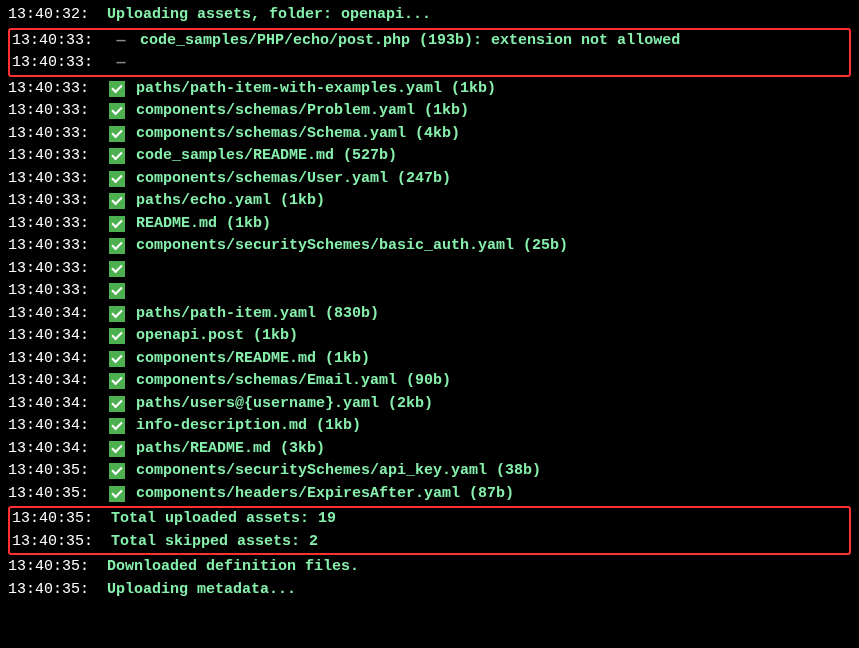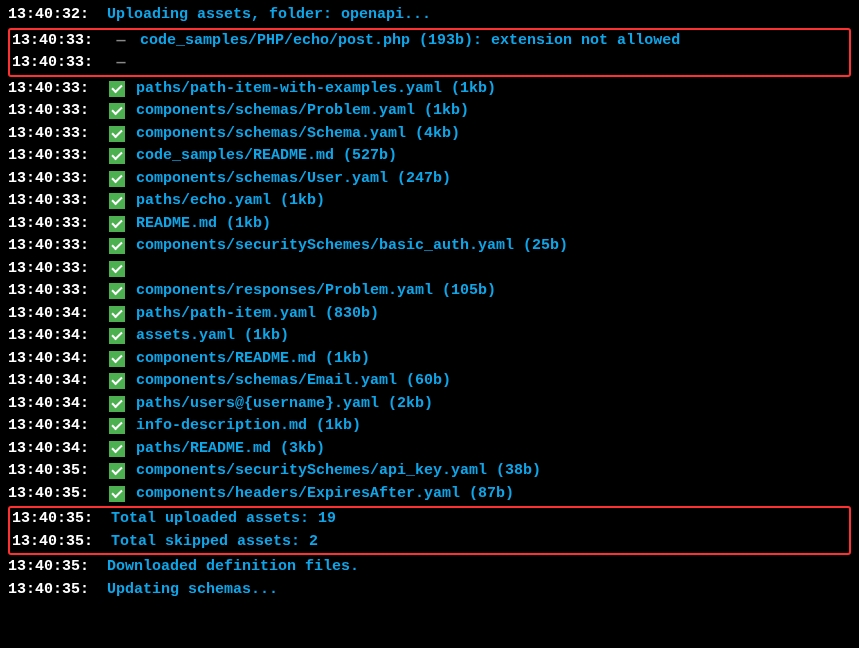--- a/index.html
+++ b/index.html
@@ -12,21 +12,21 @@
       width: 859px;
       color: #fff;
     }
     .line {
       display: flex;
       align-items: center;
       white-space: pre;
     }
     .timestamp {
       color: #fff;
-      font-weight: bold;
+      font-weight: normal;
     }
     .spacer {
       color: #fff;
     }
     .check-icon {
       display: inline-flex;
       align-items: center;
       justify-content: center;
       width: 16px;
       height: 16px;
@@ -43,21 +43,21 @@
       transform: rotate(45deg) translate(-1px, -1px);
     }
     .dash-icon {
       color: #888;
       display: inline-block;
       width: 20px;
       text-align: center;
       font-weight: bold;
     }
     .msg {
-      color: #0ea5e9;
+      color: #86efac;
       font-weight: bold;
     }
     .highlight-box {
       border: 2px solid #ff3030;
       border-radius: 3px;
       margin: 1px 0;
       padding: 0 2px;
     }
     .highlight-box .line {
       padding: 0;
@@ -80,35 +80,35 @@
   <div id="sec-mid">
       <div class="line"><span class="timestamp">13:40:33:</span><span class="spacer">  </span><span class="check-icon"></span><span> </span><span class="msg">paths/path-item-with-examples.yaml (1kb)</span></div>
       <div class="line"><span class="timestamp">13:40:33:</span><span class="spacer">  </span><span class="check-icon"></span><span> </span><span class="msg">components/schemas/Problem.yaml (1kb)</span></div>
       <div class="line"><span class="timestamp">13:40:33:</span><span class="spacer">  </span><span class="check-icon"></span><span> </span><span class="msg">components/schemas/Schema.yaml (4kb)</span></div>
       <div class="line"><span class="timestamp">13:40:33:</span><span class="spacer">  </span><span class="check-icon"></span><span> </span><span class="msg">code_samples/README.md (527b)</span></div>
       <div class="line"><span class="timestamp">13:40:33:</span><span class="spacer">  </span><span class="check-icon"></span><span> </span><span class="msg">components/schemas/User.yaml (247b)</span></div>
       <div class="line"><span class="timestamp">13:40:33:</span><span class="spacer">  </span><span class="check-icon"></span><span> </span><span class="msg">paths/echo.yaml (1kb)</span></div>
       <div class="line"><span class="timestamp">13:40:33:</span><span class="spacer">  </span><span class="check-icon"></span><span> </span><span class="msg">README.md (1kb)</span></div>
       <div class="line"><span class="timestamp">13:40:33:</span><span class="spacer">  </span><span class="check-icon"></span><span> </span><span class="msg">components/securitySchemes/basic_auth.yaml (25b)</span></div>
       <div class="line"><span class="timestamp">13:40:33:</span><span class="spacer">  </span><span class="check-icon"></span><span> </span></div>
-      <div class="line"><span class="timestamp">13:40:33:</span><span class="spacer">  </span><span class="check-icon"></span><span> </span><span class="msg">components/responses/Problem.yaml (105b)</span></div>
+      <div class="line"><span class="timestamp">13:40:33:</span><span class="spacer">  </span><span class="check-icon"></span><span> </span></div>
       <div class="line"><span class="timestamp">13:40:34:</span><span class="spacer">  </span><span class="check-icon"></span><span> </span><span class="msg">paths/path-item.yaml (830b)</span></div>
-      <div class="line"><span class="timestamp">13:40:34:</span><span class="spacer">  </span><span class="check-icon"></span><span> </span><span class="msg">assets.yaml (1kb)</span></div>
+      <div class="line"><span class="timestamp">13:40:34:</span><span class="spacer">  </span><span class="check-icon"></span><span> </span><span class="msg">openapi.post (1kb)</span></div>
       <div class="line"><span class="timestamp">13:40:34:</span><span class="spacer">  </span><span class="check-icon"></span><span> </span><span class="msg">components/README.md (1kb)</span></div>
-      <div class="line"><span class="timestamp">13:40:34:</span><span class="spacer">  </span><span class="check-icon"></span><span> </span><span class="msg">components/schemas/Email.yaml (60b)</span></div>
+      <div class="line"><span class="timestamp">13:40:34:</span><span class="spacer">  </span><span class="check-icon"></span><span> </span><span class="msg">components/schemas/Email.yaml (90b)</span></div>
       <div class="line"><span class="timestamp">13:40:34:</span><span class="spacer">  </span><span class="check-icon"></span><span> </span><span class="msg">paths/users@{username}.yaml (2kb)</span></div>
       <div class="line"><span class="timestamp">13:40:34:</span><span class="spacer">  </span><span class="check-icon"></span><span> </span><span class="msg">info-description.md (1kb)</span></div>
       <div class="line"><span class="timestamp">13:40:34:</span><span class="spacer">  </span><span class="check-icon"></span><span> </span><span class="msg">paths/README.md (3kb)</span></div>
       <div class="line"><span class="timestamp">13:40:35:</span><span class="spacer">  </span><span class="check-icon"></span><span> </span><span class="msg">components/securitySchemes/api_key.yaml (38b)</span></div>
       <div class="line"><span class="timestamp">13:40:35:</span><span class="spacer">  </span><span class="check-icon"></span><span> </span><span class="msg">components/headers/ExpiresAfter.yaml (87b)</span></div>
     </div>
 
   <div class="highlight-box" id="sec-box2">
       <div class="line"><span class="timestamp">13:40:35:</span><span class="spacer">  </span><span class="msg">Total uploaded assets: 19</span></div>
       <div class="line"><span class="timestamp">13:40:35:</span><span class="spacer">  </span><span class="msg">Total skipped assets: 2</span></div>
     </div>
 
   <div id="sec-tail">
       <div class="line"><span class="timestamp">13:40:35:</span><span class="spacer">  </span><span class="msg">Downloaded definition files.</span></div>
-      <div class="line"><span class="timestamp">13:40:35:</span><span class="spacer">  </span><span class="msg">Updating schemas...</span></div>
+      <div class="line"><span class="timestamp">13:40:35:</span><span class="spacer">  </span><span class="msg">Uploading metadata...</span></div>
     </div>
 
 </div>
 
 </body></html>

